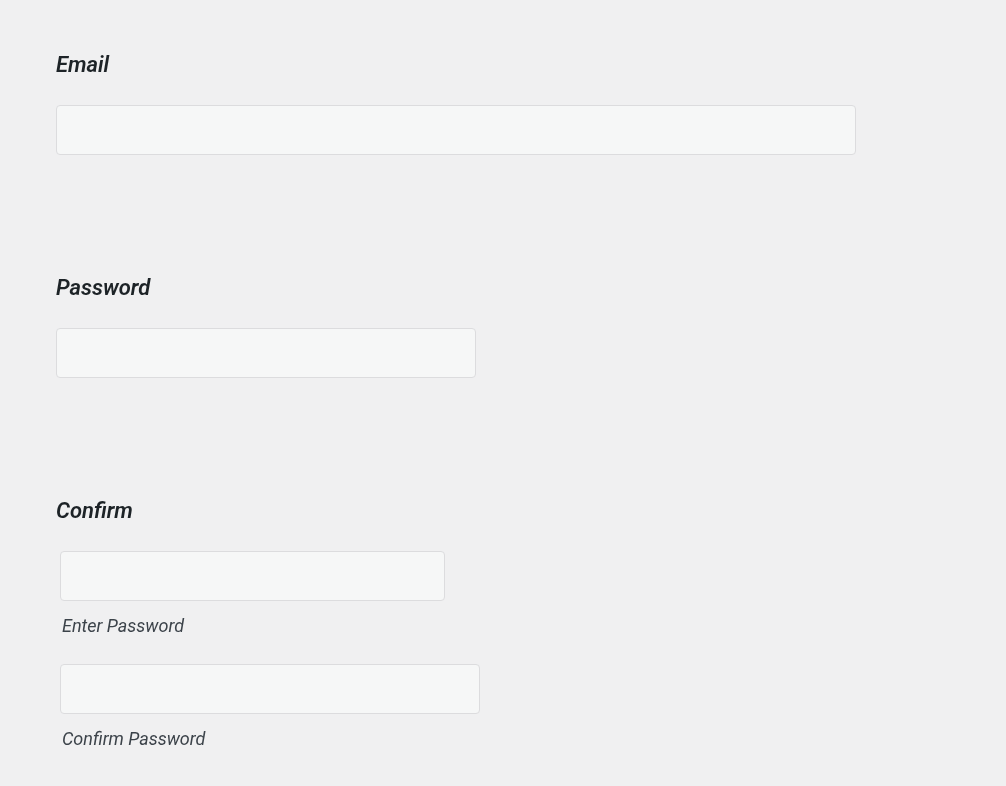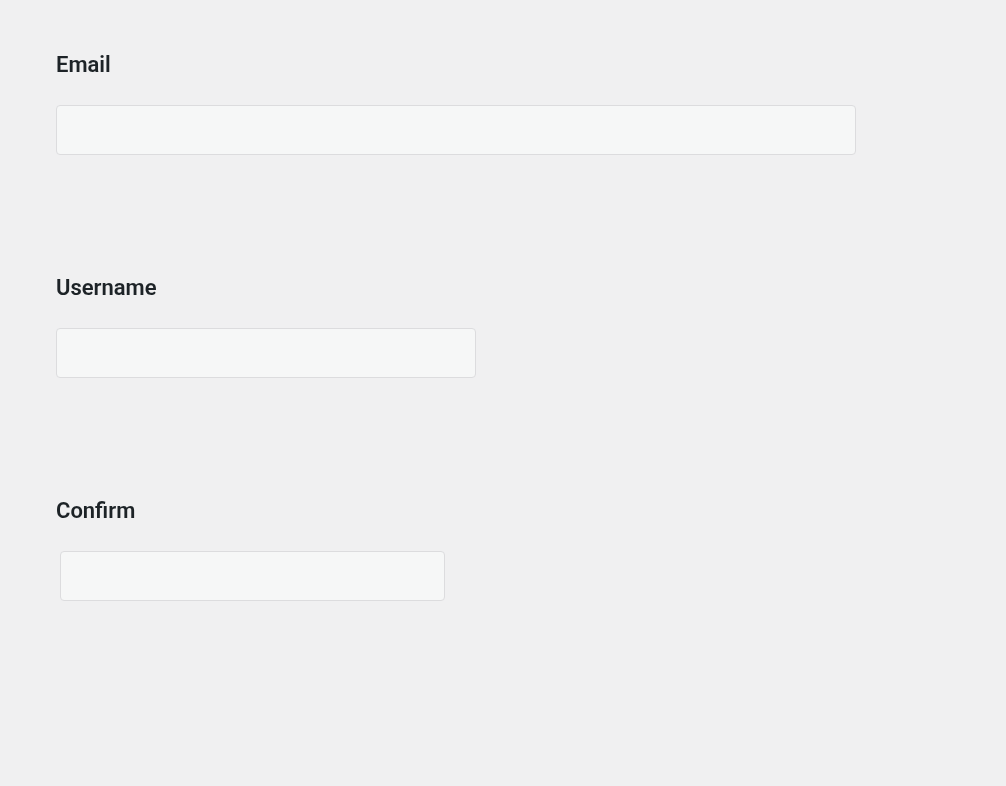--- a/index.html
+++ b/index.html
@@ -1,18 +1,19 @@
 <!DOCTYPE html>
 <html><head>
   <meta charset="utf-8">
   <style>
     * {
       box-sizing: border-box;
       margin: 4px;
       padding: 0;
+      font-style: italic;
     }
     body {
       background-color: #f0f0f1;
       font-family: -apple-system, BlinkMacSystemFont, "Segoe UI", Roboto, Helvetica, Arial, sans-serif;
       width: 1006px;
       height: 786px;
       padding: 40px 40px 40px 40px;
     }
     .field-group {
       margin-bottom: 120px;
@@ -67,24 +68,29 @@
   </style>
 </head>
 <body>
 
 <div class="field-group">
   <label class="field-label">Email</label>
   <input type="text" class="text-input email-input" value="" style="">
 </div>
 
 <div class="field-group">
-  <label class="field-label">Username</label>
+  <label class="field-label">Password</label>
   <input type="text" class="text-input username-input" value="" style="">
 </div>
 
 <div class="field-group password-section">
   <label class="field-label">Confirm</label>
 
   <div class="password-block">
     <input type="password" class="text-input password-input" value="" style="">
+    <span class="sub-label">Enter Password</span>
   </div>
 
+  <div class="password-block">
+    <input type="password" class="text-input confirm-password-input" value="" style="">
+    <span class="sub-label">Confirm Password</span>
+  </div>
 </div>
 
 </body></html>

